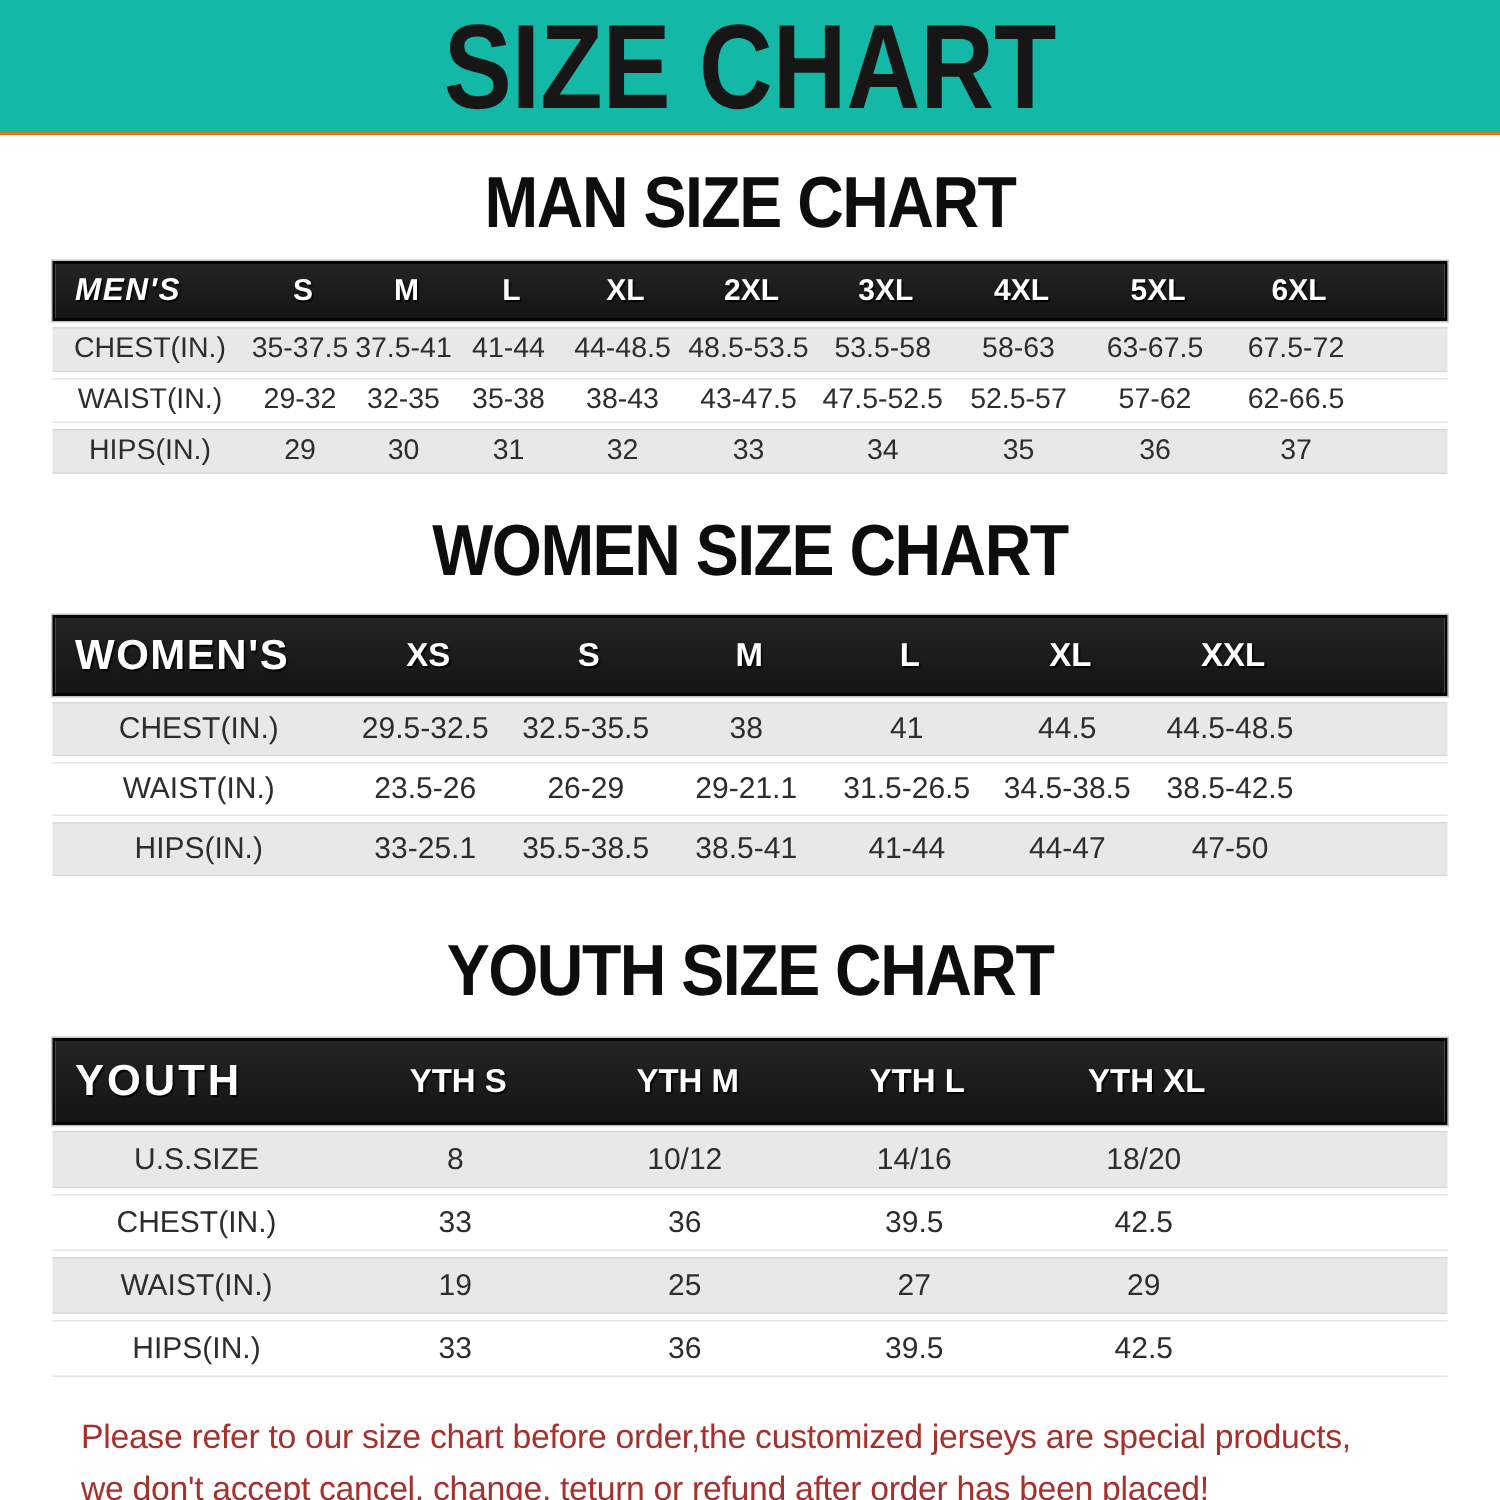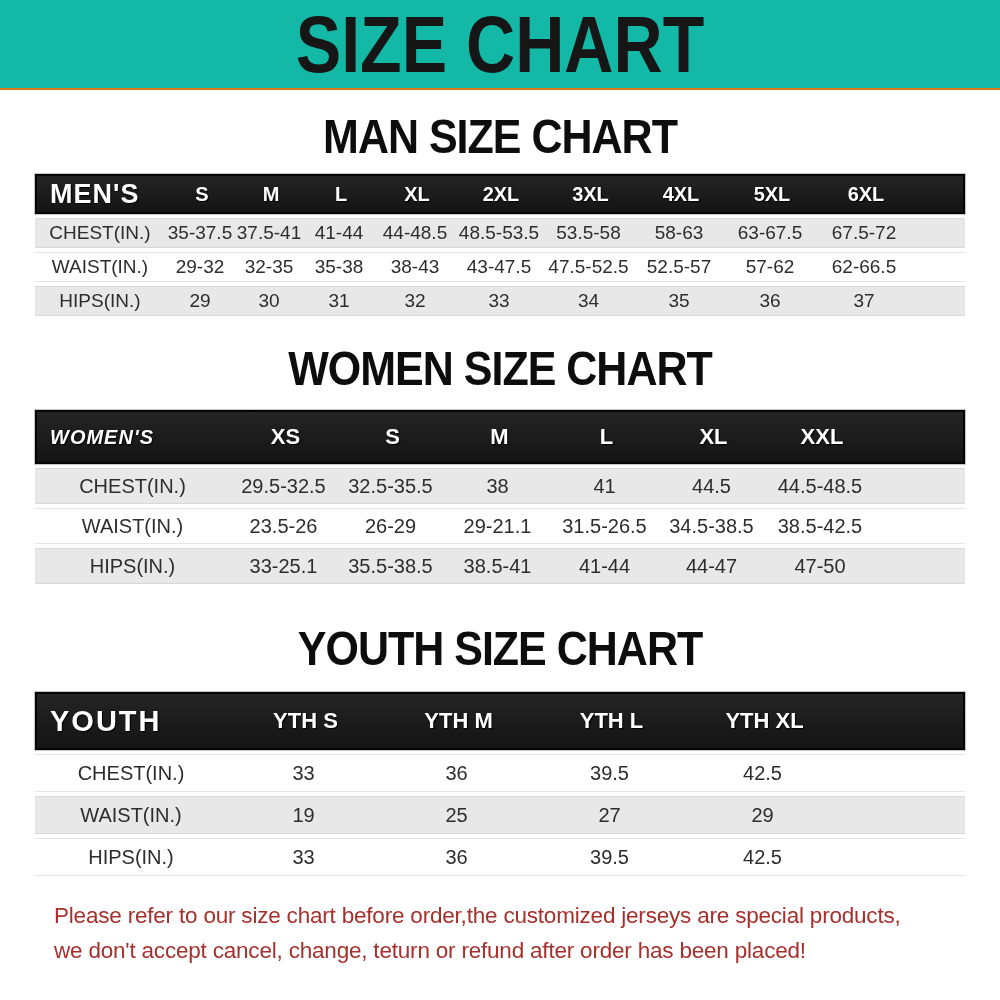--- a/index.html
+++ b/index.html
@@ -48,37 +48,37 @@
     display:flex;align-items:center;margin-top:4px;background:#ffffff;
     border-top:1px solid #e4e4e4;border-bottom:1px solid #e4e4e4;box-sizing:border-box;
   }
   .row.alt{background:#E8E8E8;border-color:#d8d8d8;}
 
   .cell{text-align:center;color:#2d2d2d;white-space:nowrap;box-sizing:border-box;}
 
   
   .t-men .hdr{height:40px;}
   .t-men .hdr .cell{font-size:20px;}
-  .t-men .hdr .cell:first-child{font-size:27px;letter-spacing:1px;}
+  .t-men .hdr .cell:first-child{font-size:21px;letter-spacing:1px;font-style:italic;}
   .t-men .row{height:30px;font-size:19px;}
   .t-men .cell:nth-child(1){width:130px;}
   .t-men .cell:nth-child(2){width:70px;}
   .t-men .cell:nth-child(3){width:68px;}
   .t-men .cell:nth-child(4){width:72px;}
   .t-men .cell:nth-child(5){width:80px;}
   .t-men .cell:nth-child(6){width:88px;}
   .t-men .cell:nth-child(7){width:91px;}
   .t-men .cell:nth-child(8){width:90px;}
   .t-men .cell:nth-child(9){width:92px;}
   .t-men .cell:nth-child(10){width:96px;}
 
   
   .t-women .hdr{height:54px;}
   .t-women .hdr .cell{font-size:22px;}
-  .t-women .hdr .cell:first-child{font-size:20px;letter-spacing:1px;font-style:italic;}
+  .t-women .hdr .cell:first-child{font-size:28px;letter-spacing:1px;}
   .t-women .row{height:36px;font-size:20px;}
   .t-women .cell:nth-child(1){width:195px;}
   .t-women .cell:nth-child(2),
   .t-women .cell:nth-child(3),
   .t-women .cell:nth-child(4),
   .t-women .cell:nth-child(5),
   .t-women .cell:nth-child(6){width:107px;}
   .t-women .cell:nth-child(7){width:110px;}
 
   
@@ -210,20 +210,27 @@
   </div>
 
   <div class="table t-youth" id="youth-table">
     <div class="hdr">
       <div class="cell">YOUTH</div>
       <div class="cell">YTH S</div>
       <div class="cell">YTH M</div>
       <div class="cell">YTH L</div>
       <div class="cell">YTH XL</div>
     </div>
+    <div class="row alt">
+      <div class="cell">U.S.SIZE</div>
+      <div class="cell">8</div>
+      <div class="cell">10/12</div>
+      <div class="cell">14/16</div>
+      <div class="cell">18/20</div>
+    </div>
     <div class="row">
       <div class="cell">CHEST(IN.)</div>
       <div class="cell">33</div>
       <div class="cell">36</div>
       <div class="cell">39.5</div>
       <div class="cell">42.5</div>
     </div>
     <div class="row alt">
       <div class="cell">WAIST(IN.)</div>
       <div class="cell">19</div>

